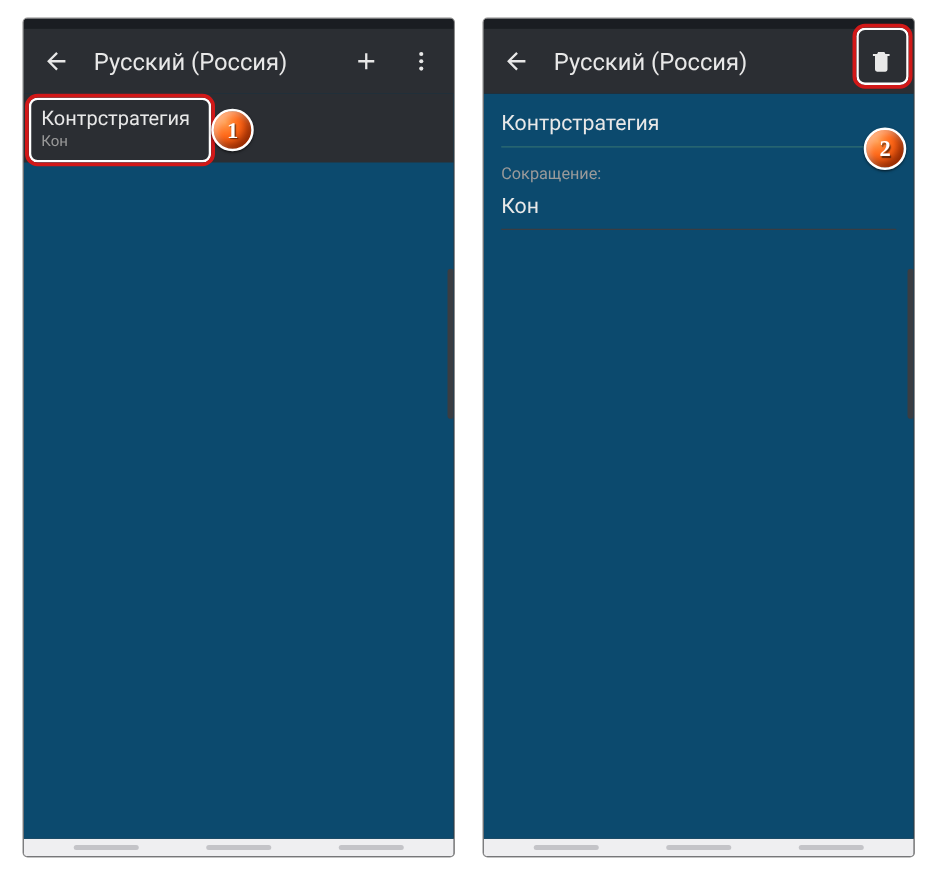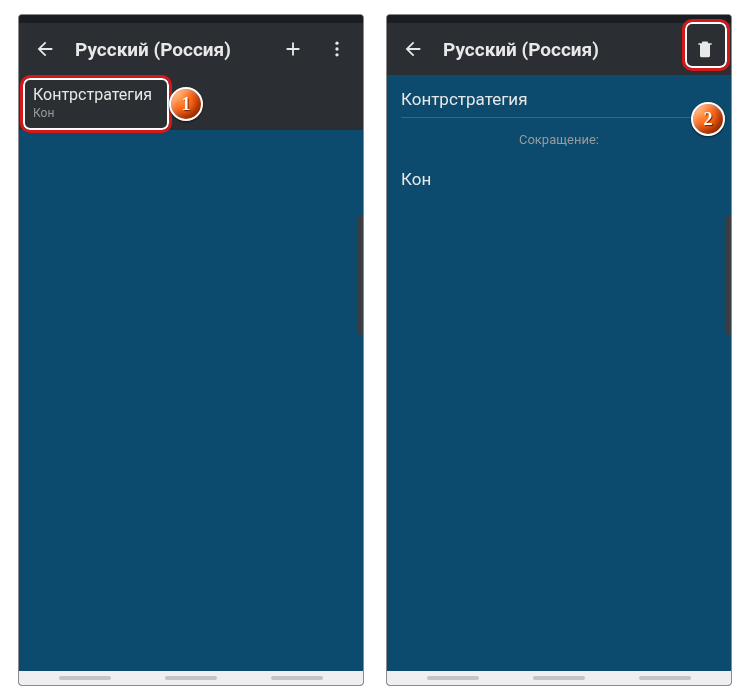--- a/index.html
+++ b/index.html
@@ -43,21 +43,21 @@
     justify-content: center;
     color: #e8e8e8;
     cursor: pointer;
     border-radius: 20px;
   }
   .toolbar svg { fill: #e8e8e8; }
   .toolbar .title {
     flex: 1;
     color: #e8e8e8;
     font-size: 19px;
-    font-weight: 700;
+    font-weight: 400;
     padding-left: 6px;
   }
   .content {
     flex: 1;
     background: #0c4a6e;
     position: relative;
   }
   .list-row {
     padding: 10px 14px 10px 14px;
     background: #2b2e33;
@@ -76,22 +76,21 @@
     padding: 6px 0 8px 0;
     border-bottom: 1.5px solid #2f6e72;
     outline: none;
     background: transparent;
     width: 100%;
   }
   .field .value.dim-line { border-bottom: 1px solid #3a3d42; }
   .field .label {
     color: #9a9a9a;
     font-size: 13px;
-    margin-bottom: 16px;
-    text-align: center;
+    margin-bottom: 2px;
   }
 
   .nav-bar {
     height: 14px;
     background: #efeff1;
     display: flex;
     justify-content: center;
     gap: 54px;
     align-items: center;
   }

